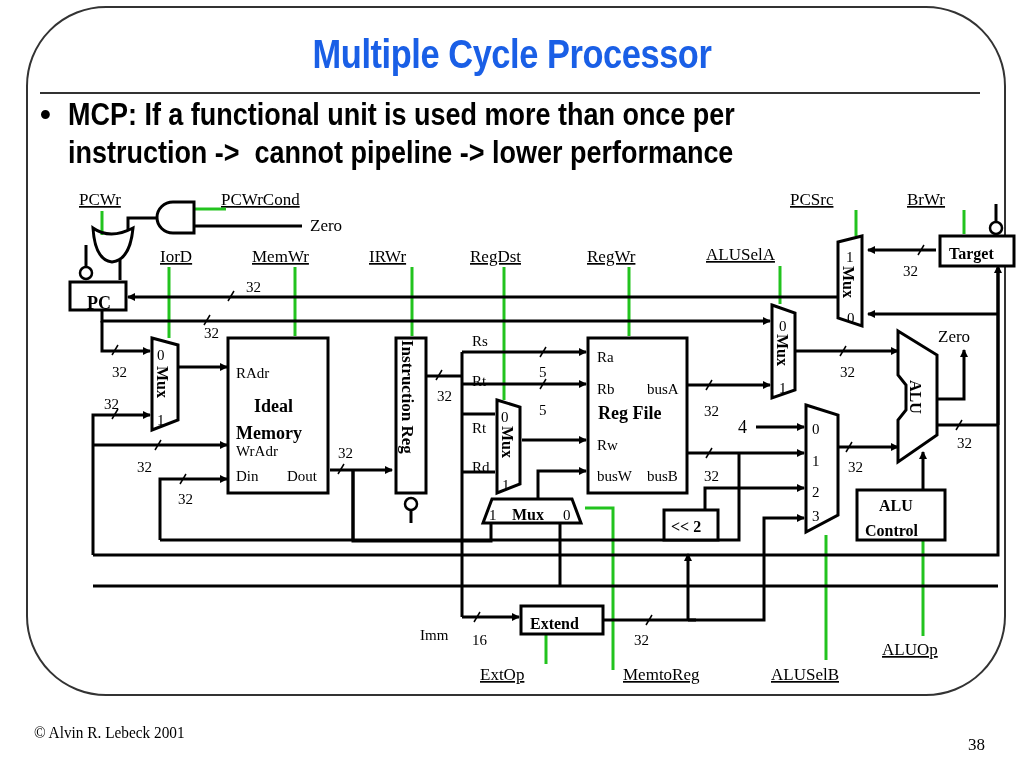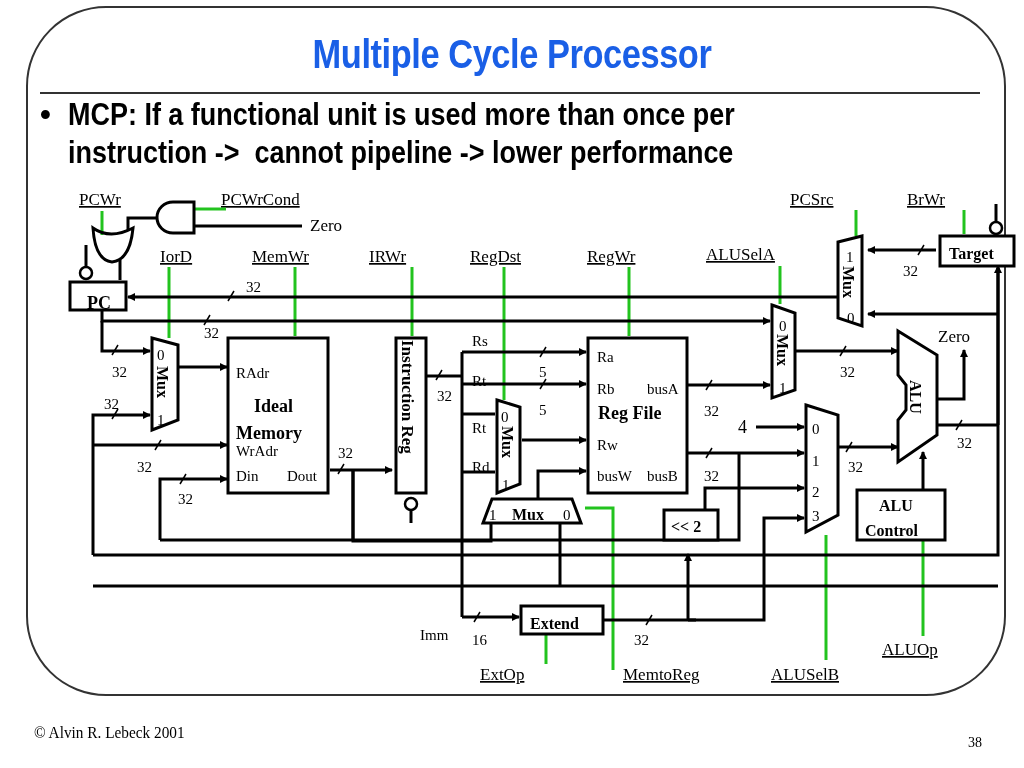--- a/index.html
+++ b/index.html
@@ -4,21 +4,21 @@
 <style>
   html, body { margin: 0; padding: 0; background: #ffffff; }
   body { width: 1024px; height: 768px; position: relative; overflow: hidden; font-family: "Liberation Serif", serif; }
   .frame { position: absolute; left: 26px; top: 6px; width: 980px; height: 690px; border: 2px solid #333; border-radius: 80px; box-sizing: border-box; }
   .title { position: absolute; left: 0; top: 32px; width: 1024px; text-align: center; font-family: "Liberation Sans", sans-serif; font-weight: bold; font-size: 40px; color: #1a5fe6; letter-spacing: -0.5px; transform: scaleX(0.86); }
   .rule { position: absolute; left: 40px; top: 92px; width: 940px; height: 2px; background: #333; }
   .bullet { position: absolute; left: 40px; top: 96px; width: 940px; font-family: "Liberation Sans", sans-serif; font-weight: bold; font-size: 31px; line-height: 38px; color: #000; }
   .bullet .dot { position: absolute; left: 0; top: 0; }
   .bullet .txt { position: absolute; left: 28px; top: 0; white-space: pre; transform-origin: 0 0; transform: scaleX(0.87); }
   .footer-left { position: absolute; left: 34px; top: 723px; font-size: 17px; color: #000; transform: scaleX(0.9); transform-origin: 0 0; }
-  .footer-right { position: absolute; left: 968px; top: 735px; font-size: 14px; color: #000; }
+  .footer-right { position: absolute; left: 968px; top: 735px; font-size: 17px; color: #000; }
   svg#diagram { position: absolute; left: 0; top: 0; }
   svg text { font-family: "Liberation Serif", serif; fill: #000; }
   .ctl { fill: #000; text-decoration: underline; font-size: 17px; }
   .lbl { font-size: 15px; }
   .blbl { font-size: 16px; font-weight: bold; }
   .w { stroke: #000; stroke-width: 3; fill: none; }
   .g { stroke: #22c31e; stroke-width: 3; fill: none; }
   .box { stroke: #000; stroke-width: 3; fill: #fff; }
   .tick { stroke: #000; stroke-width: 1.5; }
 </style>

